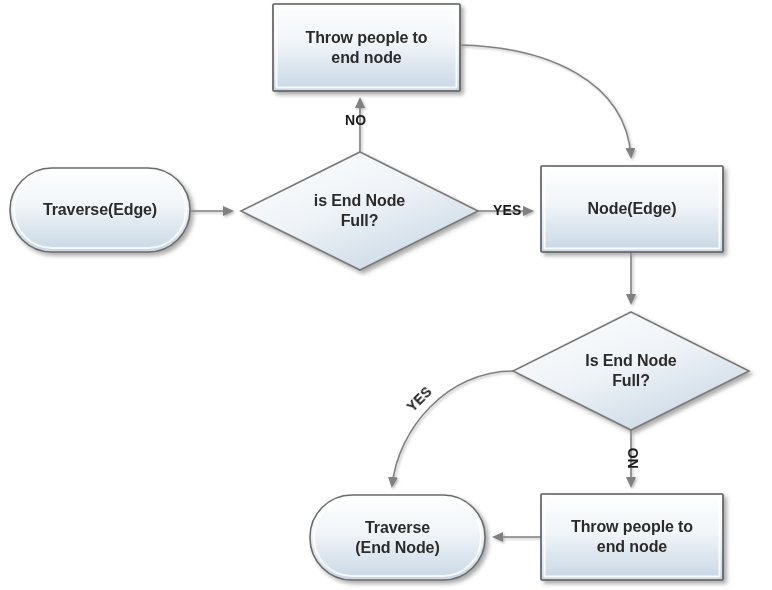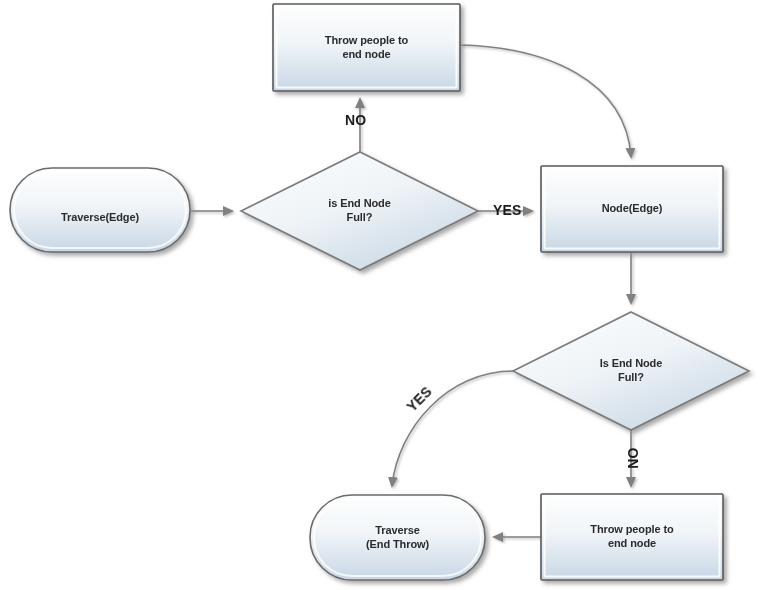--- a/index.html
+++ b/index.html
@@ -29,21 +29,21 @@
 
   .node-label {
     position: absolute;
     z-index: 3;
     display: flex;
     align-items: center;
     justify-content: center;
     text-align: center;
     color: #2b2b2b;
     font-weight: bold;
-    font-size: 11px;
+    font-size: 16px;
     line-height: 1.25;
     letter-spacing: -0.1px;
     pointer-events: none;
     white-space: pre-line;
   }
   .edge-label {
     position: absolute;
     z-index: 4;
     color: #1b1b1b;
     font-weight: bold;
@@ -125,32 +125,32 @@
       <rect x="314" y="499" width="167" height="77" rx="38" ry="38" fill="none" stroke="#ffffff" stroke-width="2" opacity="0.8"></rect>
 
       <rect x="541" y="494" width="182" height="86" rx="1" ry="1" fill="url(#nodeGrad)" stroke="#595959" stroke-width="1.6"></rect>
       <rect x="544.5" y="497.5" width="175" height="79" rx="1" ry="1" fill="none" stroke="#ffffff" stroke-width="2" opacity="0.85"></rect>
     </g>
   </svg>
 
   <div class="node-label" style="left:273px; top:4px; width:187px; height:87px;">Throw people to
 end node</div>
 
-  <div class="node-label" style="left:10px; top:168px; width:180px; height:84px;margin-top:8px;">Traverse(Edge)</div>
+  <div class="node-label" style="left:10px; top:168px; width:180px; height:84px;">Traverse(Edge)</div>
 
   <div class="node-label" style="left:241px; top:152px; width:237px; height:118px;">is End Node
 Full?</div>
 
   <div class="node-label" style="left:541px; top:166px; width:182px; height:86px;">Node(Edge)</div>
 
   <div class="node-label" style="left:513px; top:312px; width:236px; height:118px;">Is End Node
 Full?</div>
 
   <div class="node-label" style="left:310px; top:495px; width:175px; height:85px;">Traverse
-(End Throw)</div>
+(End Node)</div>
 
   <div class="node-label" style="left:541px; top:494px; width:182px; height:86px;">Throw people to
 end node</div>
 
   <div class="edge-label" style="left:345px; top:112px;">NO</div>
 
   <div class="edge-label" style="left:493px; top:202px;">YES</div>
 
   <div class="edge-label rot-neg45" style="left:405px; top:391px;">YES</div>
 

